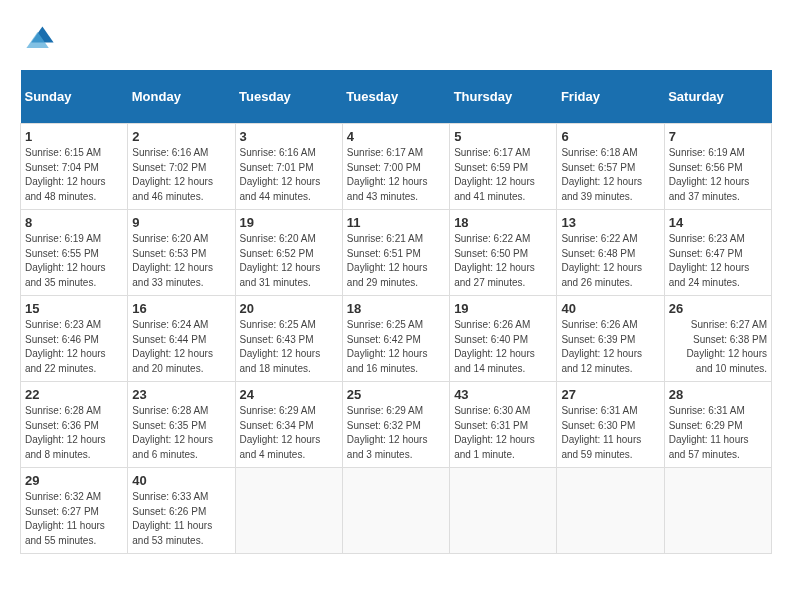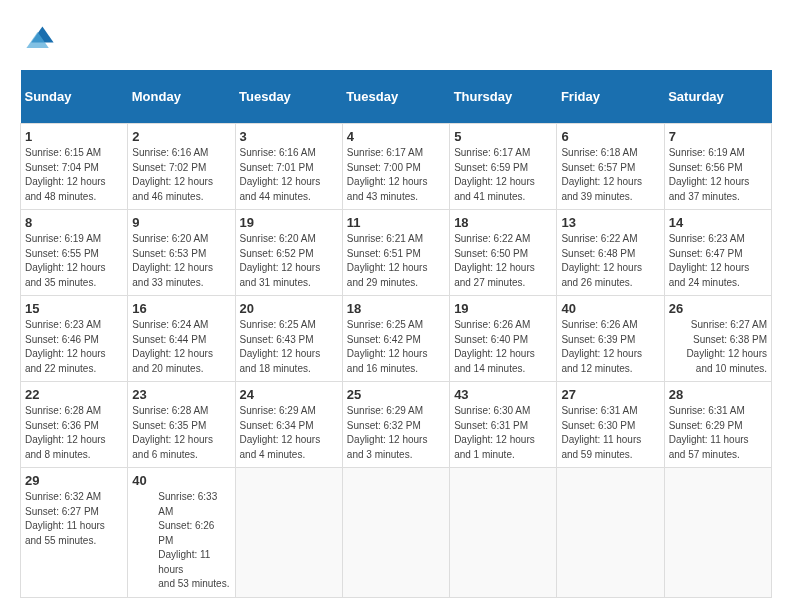--- a/index.html
+++ b/index.html
@@ -322,21 +322,21 @@
       <tr>
         <td>
           <span class="day-num">29</span>
           <div class="day-info" style="white-space: pre-line;">Sunrise: 6:32 AM
 Sunset: 6:27 PM
 Daylight: 11 hours
 and 55 minutes.</div>
         </td>
         <td>
           <span class="day-num">40</span>
-          <div class="day-info" style="white-space: pre-line; margin-left: 26px;">Sunrise: 6:33 AM
+          <div class="day-info" style="white-space: pre-line;">Sunrise: 6:33 AM
 Sunset: 6:26 PM
 Daylight: 11 hours
 and 53 minutes.</div>
         </td>
         <td class="empty"></td>
         <td class="empty"></td>
         <td class="empty"></td>
         <td class="empty"></td>
         <td class="empty"></td>
       </tr>

